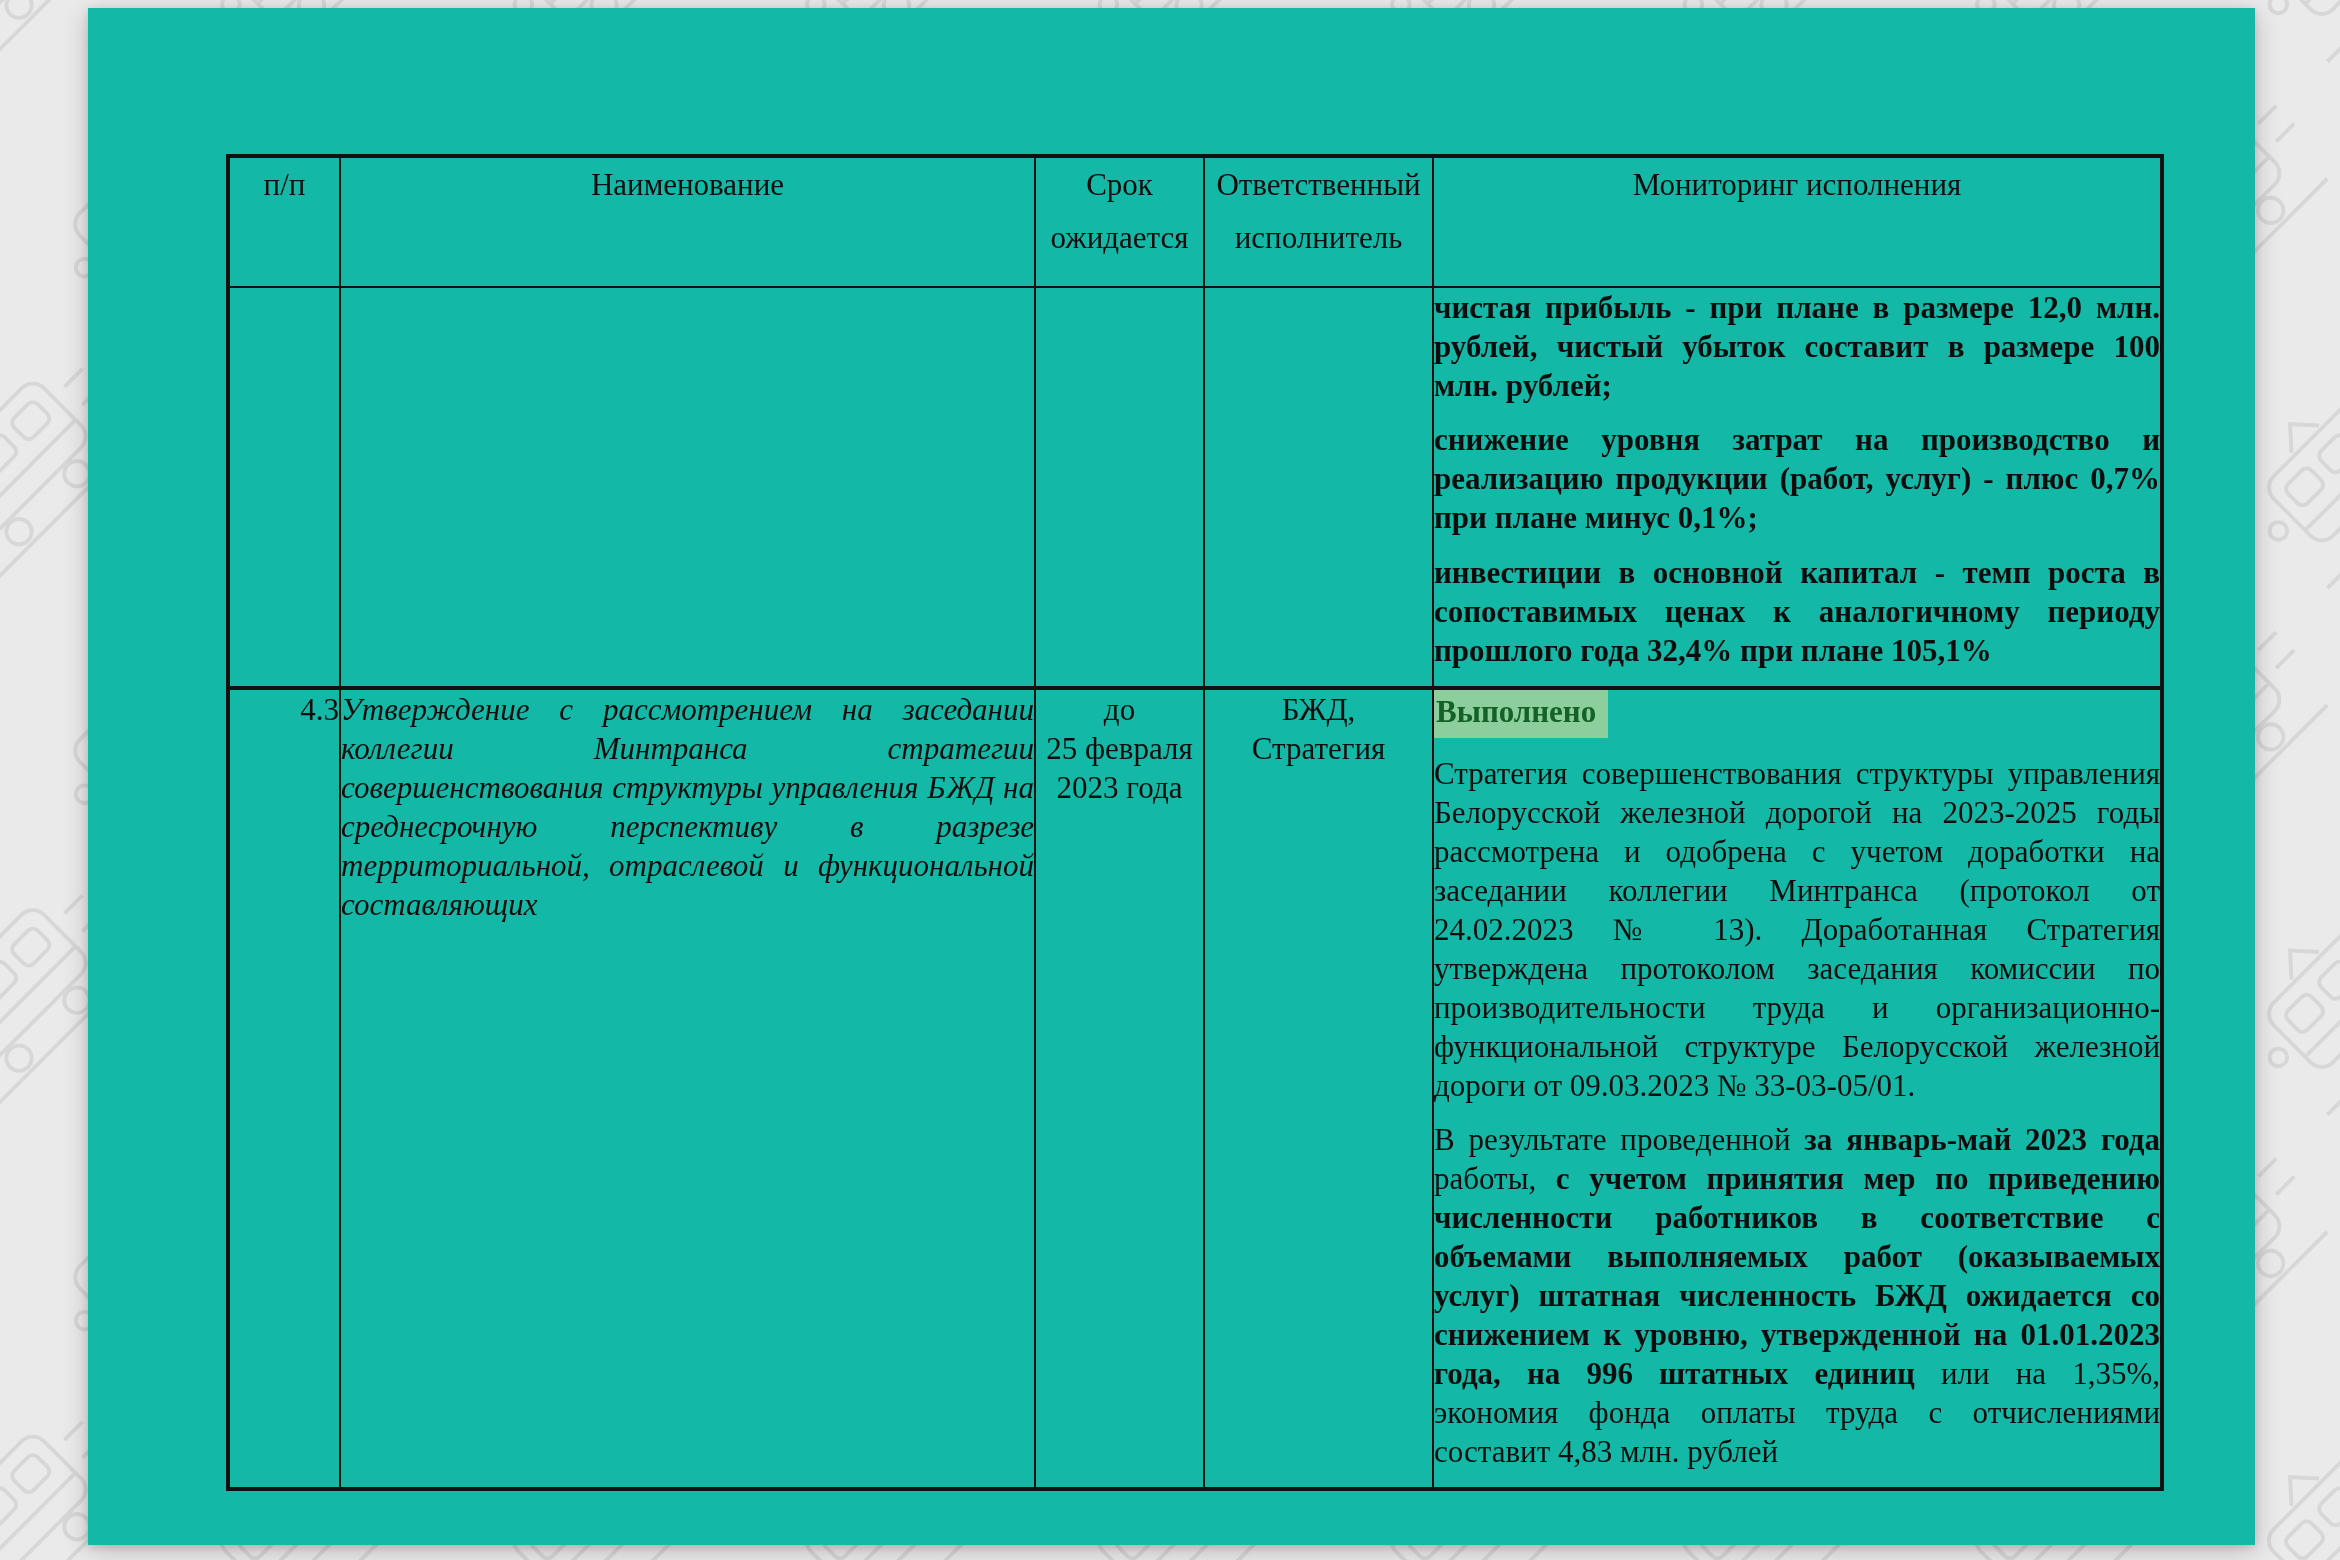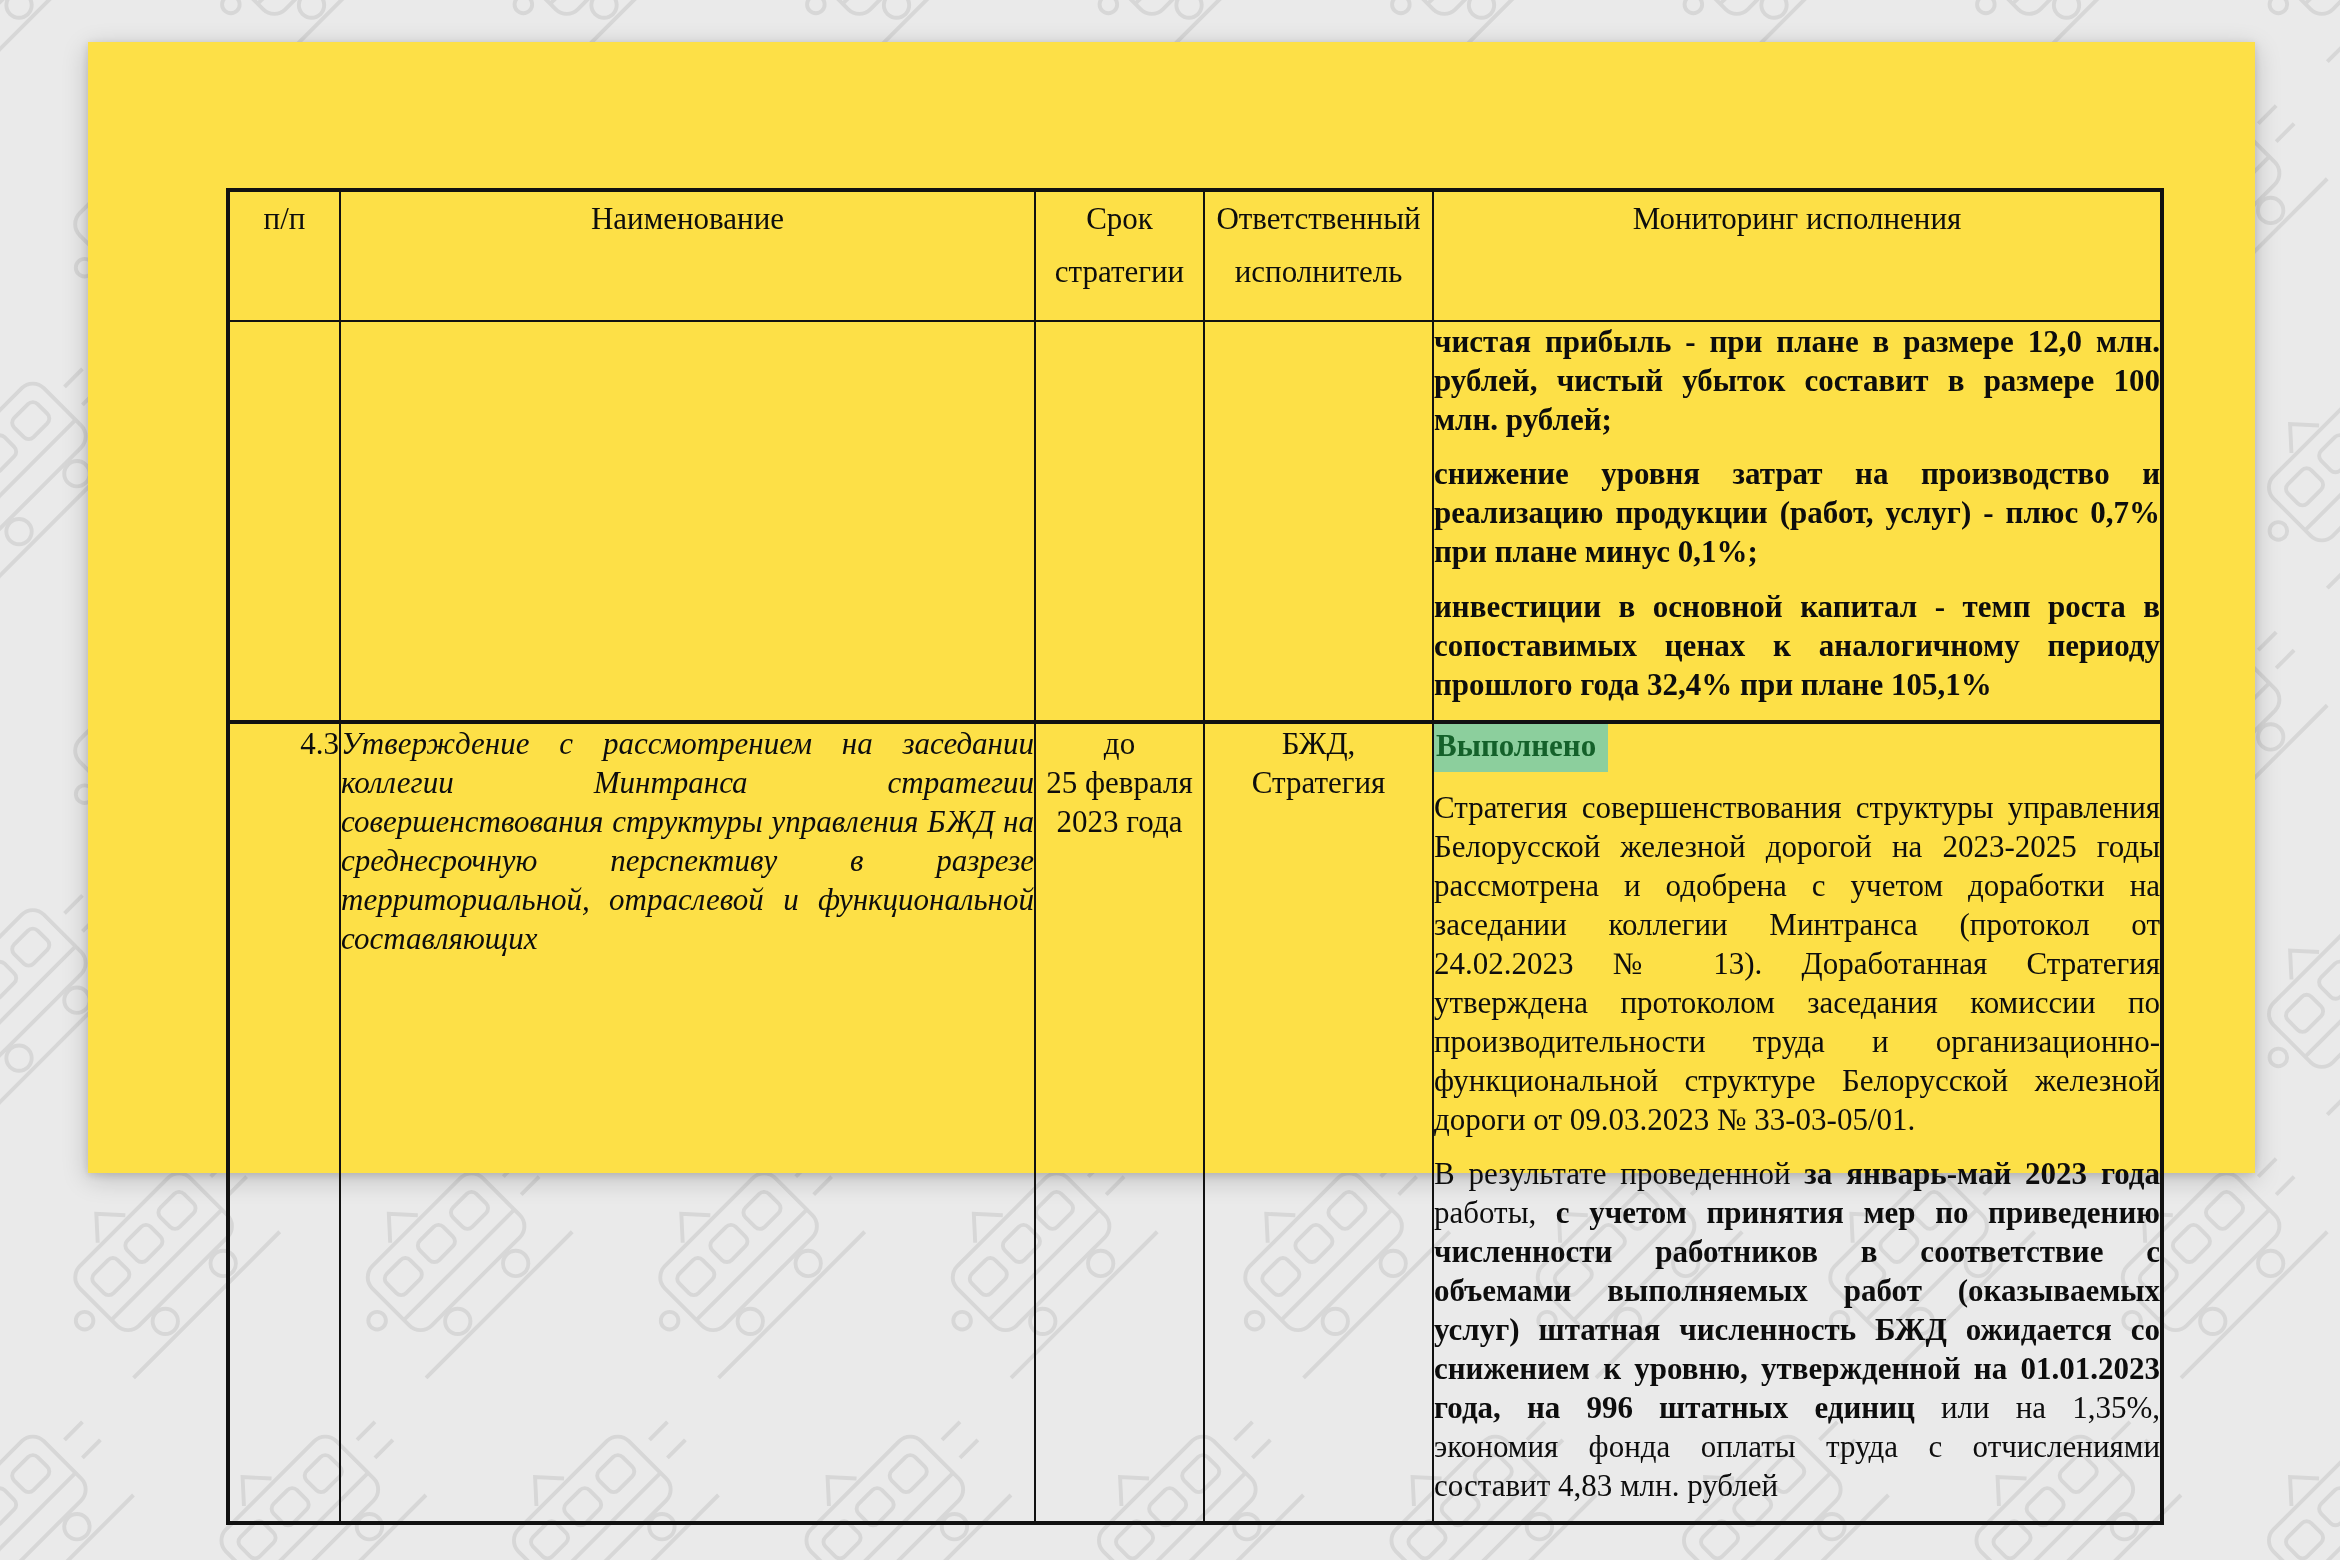--- a/index.html
+++ b/index.html
@@ -6,24 +6,23 @@
   body{
     width:2341px;height:1560px;position:relative;overflow:hidden;
     background:#eaeaea;
     font-family:"Liberation Serif","DejaVu Serif",serif;
     color:#0d0d0d;
   }
   
   #bg-pattern{position:absolute;left:0;top:0;z-index:0;}
   
   .sheet{
-    position:absolute;left:88px;top:7.8px;width:2167px;height:1131px;
-    background:#fde047;z-index:1;
+    position:absolute;left:88px;top:7.8px;width:2167px;height:1537px;
+    background:#14b8a6;z-index:1;
     box-shadow:0 5.9px 25px rgba(0,0,0,.20), 0 2px 7.8px rgba(0,0,0,.12);
-    margin-top:34px;
   }
   
   table.doc{
     position:absolute;left:138px;top:146px;width:1934px;
     border-collapse:collapse;table-layout:fixed;
     font-size:31px;line-height:39px;
   }
   table.doc{border:4.9px solid #111;}
   table.doc th, table.doc td{
     border:2.9px solid #111;vertical-align:top;padding:0;
@@ -141,21 +140,21 @@
       <col style="width:112px">
       <col style="width:695px">
       <col style="width:169px">
       <col style="width:229px">
       <col style="width:729px">
     </colgroup>
     <thead>
       <tr>
         <th>п/п</th>
         <th>Наименование</th>
-        <th>Срок стратегии</th>
+        <th>Срок ожидается</th>
         <th>Ответственный исполнитель</th>
         <th>Мониторинг исполнения</th>
       </tr>
     </thead>
     <tbody>
       <tr class="row-cont">
         <td></td>
         <td></td>
         <td></td>
         <td></td>

